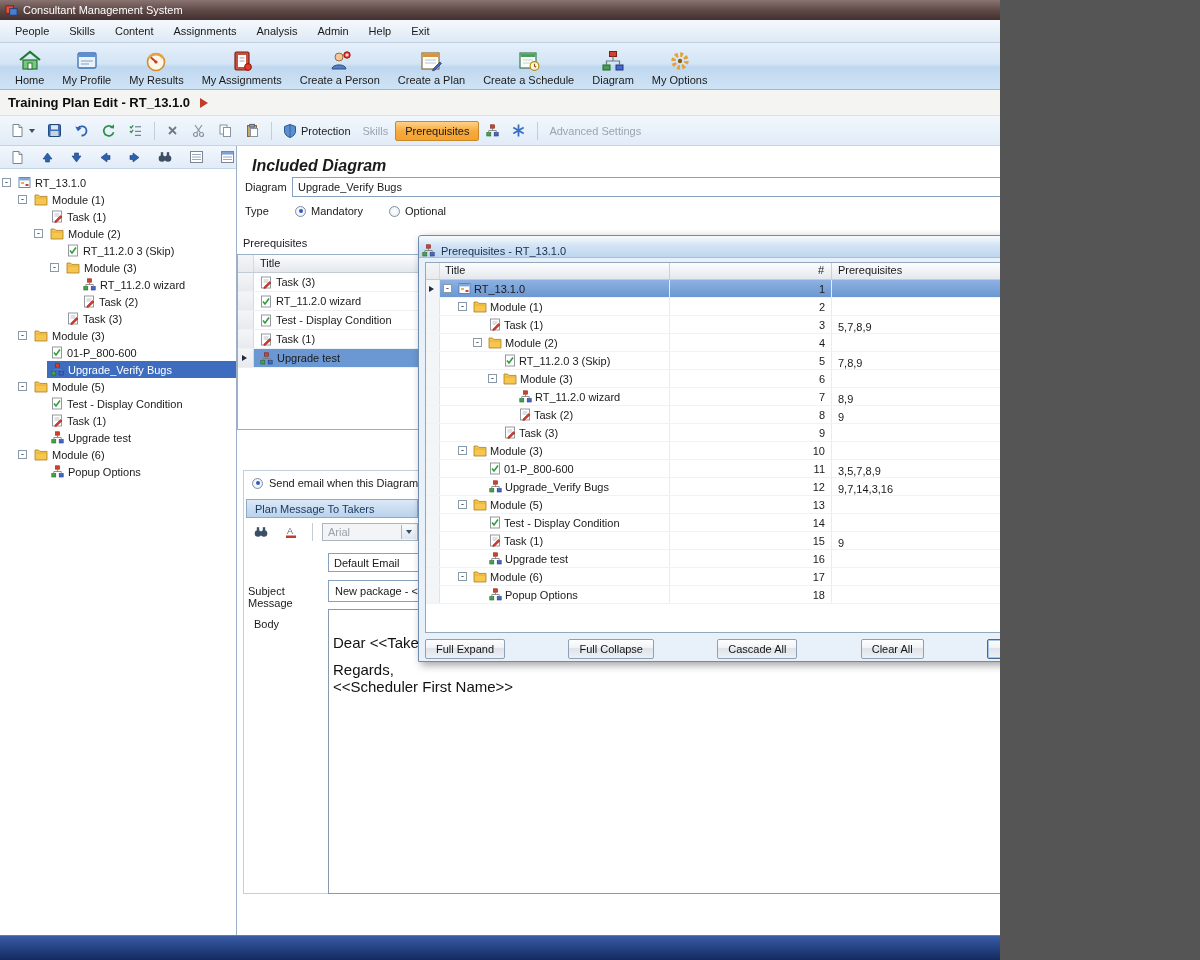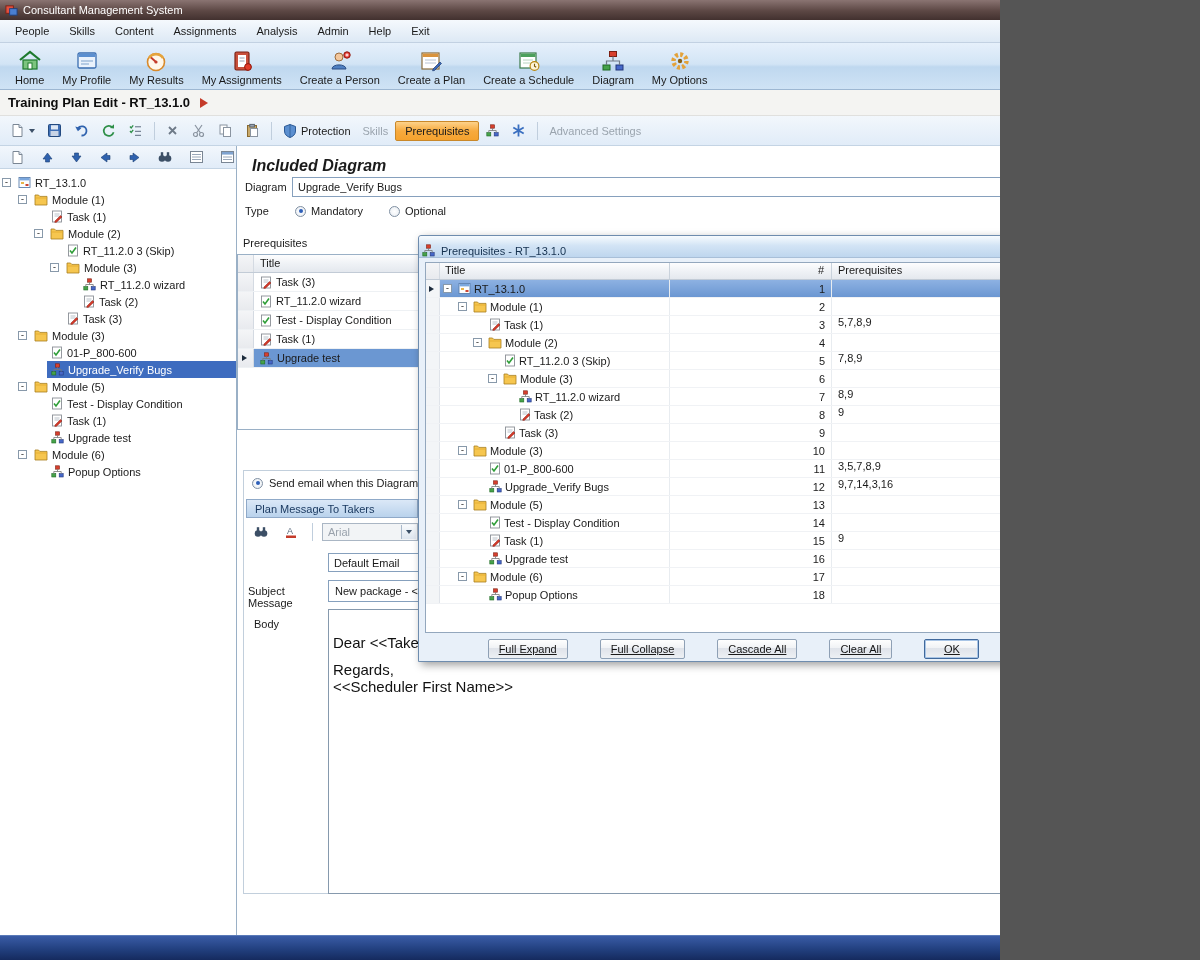--- a/index.html
+++ b/index.html
@@ -147,26 +147,26 @@
 .dh-title { width:230px; border-right:1px solid #c9d2dc; padding:1px 5px; }
 .dh-num { width:162px; border-right:1px solid #c9d2dc; padding:1px 7px; text-align:right; }
 .dh-pre { flex:1; padding:1px 6px; }
 .drow { height:18px; display:flex; border-bottom:1px solid #f0f2f5; }
 .dgut { width:14px; flex:none; border-right:1px solid #e0e4ea; background:#f3f5f7;
   display:flex; align-items:center; justify-content:center; }
 .dtitle { width:230px; border-right:1px solid #e8ecf0; display:flex; align-items:center; gap:3px;
   white-space:nowrap; overflow:hidden; }
 .dnum { width:162px; border-right:1px solid #e8ecf0; display:flex; align-items:center;
   justify-content:flex-end; padding-right:6px; }
-.dpre { flex:1; position:relative; display:flex; align-items:flex-start; padding:0 17px 0 6px;
+.dpre { flex:1; position:relative; display:flex; align-items:flex-end; padding:0 17px 0 6px;
   white-space:nowrap; overflow:hidden; }
 .dpre .dd { width:14px; }
 .drow.dsel { background:linear-gradient(#8db1e2,#6b97d2); }
 #dlg-buttons { position:absolute; left:6px; right:15px; top:403px; display:flex;
-  justify-content:center; gap:32px;text-decoration:underline; }
+  justify-content:space-between; gap:32px; }
 #dlg-buttons .btn { min-width:55px; }
 #dlg-grip { position:absolute; right:2px; bottom:1px; }
 
 
 #bottomstrip { position:absolute; left:0; top:935px; width:1200px; height:25px;
   background:linear-gradient(#3a5ca6,#22407f 55%,#152a5e); border-top:1px solid #5a7ab8; }
 
 .ic { display:inline-flex; align-items:center; justify-content:center; flex:none; }
 .lbl { white-space:nowrap; }
 </style>

